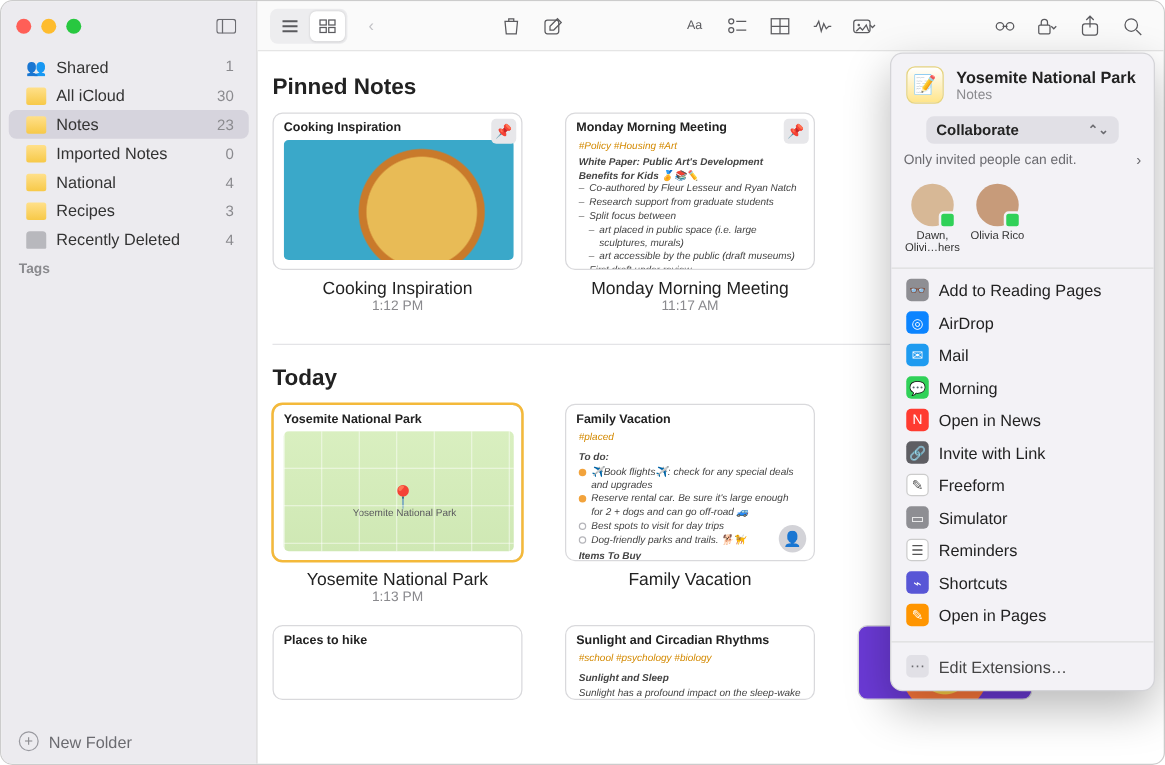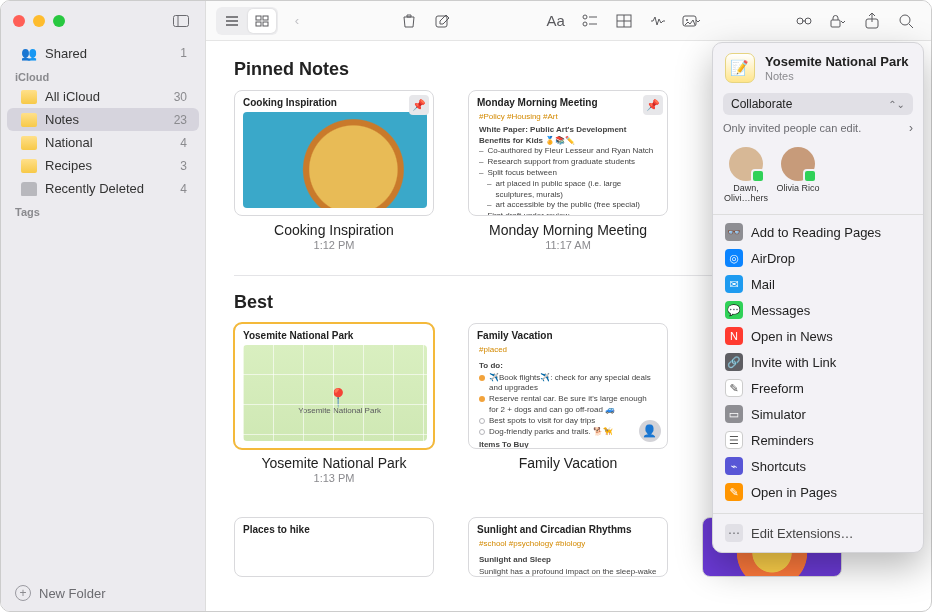--- a/index.html
+++ b/index.html
@@ -22,57 +22,57 @@
   .sb-row .count{font-size:12px; color:#8a8a8e;}
   .sidebar-footer{margin-top:auto; padding:10px 14px; display:flex; align-items:center; gap:8px; color:#6b6b70; border-top:1px solid #ddd0;}
   .sidebar-footer .plus{width:16px;height:16px;border:1px solid #9a9aa0;border-radius:50%;display:flex;align-items:center;justify-content:center;font-size:12px;color:#8a8a8e;}
   .main { flex:1; display:flex; flex-direction:column; }
   .toolbar { height:40px; display:flex; align-items:center; padding:0 10px; gap:4px; border-bottom:1px solid #e5e5e5; background:#fafafa;}
   .tool-group{display:flex; gap:2px; background:#ededef; border-radius:6px; padding:2px;}
   .tool-btn{width:28px;height:24px;display:flex;align-items:center;justify-content:center;color:#5a5a5e;border-radius:5px;}
   .tool-btn.active{background:#fff;box-shadow:0 0 2px rgba(0,0,0,.15);}
   .toolbar .sep{flex:1;}
   .tool-single{width:30px;height:26px;display:flex;align-items:center;justify-content:center;color:#5a5a5e;}
-  .content{flex:1; overflow:auto; padding:14px 28px;}
+  .content{flex:1; overflow:auto; padding:14px 12px;}
   .section-h{font-size:18px; font-weight:700; margin:4px 0 10px;}
   .cards{display:flex; gap:34px; }
   .card-wrap{width:200px; text-align:center;}
   .card{width:200px; height:126px; border:1px solid #d9d9dc; border-radius:8px; background:#fff; overflow:hidden; text-align:left; position:relative;}
   .card.sel{outline:2px solid #f4b93a; outline-offset:-1px;}
   .card-hdr{font-size:10px; font-weight:700; padding:6px 8px 4px;}
   .pin{position:absolute; top:4px; right:4px; width:20px;height:20px;background:#e7e7ea;border-radius:4px;display:flex;align-items:center;justify-content:center;font-size:11px;color:#6b6b70;}
   .thumb{width:184px;height:96px;margin:0 8px 8px;border-radius:4px;}
   .thumb.pizza{background:radial-gradient(circle at 60% 60%, #e8bb56 0 35%, #c97a2b 36% 40%, transparent 41%), #3aa8c9;}
   .thumb.map{background:linear-gradient(#d9efc0,#cfe8b4); position:relative;}
   .thumb.map::after{content:""; position:absolute; inset:0; background:
      linear-gradient(90deg, rgba(255,255,255,.6) 1px, transparent 1px) 0 0/30px 100%,
      linear-gradient(0deg, rgba(255,255,255,.6) 1px, transparent 1px) 0 0/100% 30px;}
   .map-pin{position:absolute; left:46%; top:44%; font-size:18px; color:#ff3b30;}
   .map-label{position:absolute; left:30%; top:64%; font-size:8px; color:#5a5a5e;}
-  .tiny{font-size:8px; line-height:1.35; color:#444; padding:0 10px;}
+  .tiny{font-size:8px; line-height:1.35; color:#444; padding:0 10px;font-style:italic;}
   .tiny .tags{color:#d38900; font-size:8px; padding-bottom:2px;}
   .tiny ul{list-style:none; padding-left:0;}
   .tiny li{display:flex; gap:4px; align-items:flex-start;}
   .tiny .b{width:6px;height:6px;border-radius:50%; margin-top:2px; flex-shrink:0;}
   .b.o{background:#f2a33c;} .b.e{border:1px solid #b5b5ba; background:#fff;}
   .tiny .sub{font-weight:700; margin:3px 0 1px;}
   .tiny .indent{padding-left:8px;}
   .avatar-c{position:absolute; bottom:6px; right:6px; width:22px;height:22px;border-radius:50%;background:#d3d3d8;display:flex;align-items:center;justify-content:center;font-size:12px;color:#7a7a80;}
   .card-title{font-size:14px; margin-top:6px;}
   .card-time{font-size:11px; color:#8a8a8e; margin-top:1px;}
   hr.div{border:none;border-top:1px solid #e4e4e7; margin:24px 0 16px;}
-  .row2{margin-top:33px;align-items:center;}
+  .row2{margin-top:16px;align-items:center;}
 
   
   .popover{position:absolute; top:42px; right:8px; width:212px; background:#f3f2f6; border:1px solid #d4d4d8; border-radius:10px; box-shadow:0 14px 36px rgba(0,0,0,.28); font-size:13px; overflow:hidden;}
   .pop-hdr{display:flex; gap:10px; padding:10px 12px; align-items:center;}
   .pop-hdr .app-ico{width:30px;height:30px;border-radius:7px;background:linear-gradient(#fff,#ffe58a); border:1px solid #e6d480; display:flex;align-items:center;justify-content:center;font-size:15px;}
   .pop-hdr .ttl{font-weight:700; font-size:13px; line-height:1.2;}
   .pop-hdr .sub{font-size:11px; color:#8a8a8e;}
-  .pop-collab{margin:0 10px; background:#e1e0e6; border-radius:6px; padding:4px 8px; display:flex; align-items:center; justify-content:space-between; font-size:12px;}
+  .pop-collab{margin:0 28px; background:#e1e0e6; border-radius:6px; padding:4px 8px; display:flex; align-items:center; justify-content:space-between; font-size:12px;font-weight:bold;}
   .pop-collab .chev{font-size:10px; color:#6b6b70;}
   .pop-perm{margin:6px 10px 8px; display:flex; align-items:center; justify-content:space-between; font-size:11px; color:#6b6b70;}
   .pop-perm .chev{font-size:12px;}
   .pop-people{display:flex; gap:6px; padding:4px 10px 10px; border-bottom:1px solid #ddd;}
   .person{width:46px; text-align:center;}
   .person .av{width:34px;height:34px;border-radius:50%;margin:0 auto;background:#d8c2a6;position:relative;}
   .person .badge{position:absolute; right:-2px; bottom:-2px; width:14px;height:14px;background:#30d158;border-radius:4px;border:2px solid #f3f2f6;}
   .person .nm{font-size:9px; line-height:1.1; margin-top:3px; color:#333; height:20px; overflow:hidden;}
   .pop-list{padding:4px 0;}
   .pop-item{display:flex; align-items:center; gap:8px; padding:4px 12px; font-size:13px;}
@@ -103,31 +103,35 @@
           </svg>
       </div>
     </div>
 
     <div class="sb-row">
       <span class="people-ico">👥</span>
       <span class="label">Shared</span>
       <span class="count">1</span>
     </div>
 
-    <div class="sb-section-title">iCloud</div>
 
     <div class="sb-row">
       <span class="folder-ico"></span>
       <span class="label">All iCloud</span>
       <span class="count">30</span>
     </div>
     <div class="sb-row selected">
       <span class="folder-ico"></span>
       <span class="label">Notes</span>
       <span class="count">23</span>
+    </div>
+    <div class="sb-row">
+      <span class="folder-ico"></span>
+      <span class="label">Imported Notes</span>
+      <span class="count">0</span>
     </div>
     <div class="sb-row">
       <span class="folder-ico"></span>
       <span class="label">National</span>
       <span class="count">4</span>
     </div>
     <div class="sb-row">
       <span class="folder-ico"></span>
       <span class="label">Recipes</span>
       <span class="count">3</span>
@@ -172,21 +176,21 @@
             <path d="M2 4h10l-1 10H3z M5 2h4v2H5z" fill="none" stroke="#5a5a5e"></path>
           </svg>
         </div>
       <div class="tool-single">
           <svg width="16" height="16">
             <rect x="1" y="3" width="11" height="11" rx="2" fill="none" stroke="#5a5a5e"></rect>
             <path d="M11 2l3 3-6 6H5V8z" fill="none" stroke="#5a5a5e"></path>
           </svg>
         </div>
       <div class="sep"></div>
-      <div class="tool-single" style="font-size:15px;">Aa</div>
+      <div class="tool-single" style="font-size:10px;">Aa</div>
       <div class="tool-single">
           <svg width="16" height="14">
             <circle cx="3" cy="3" r="2" fill="none" stroke="#5a5a5e"></circle>
             <line x1="7" y1="3" x2="15" y2="3" stroke="#5a5a5e"></line>
             <circle cx="3" cy="10" r="2" fill="none" stroke="#5a5a5e"></circle>
             <line x1="7" y1="10" x2="15" y2="10" stroke="#5a5a5e"></line>
           </svg>
         </div>
       <div class="tool-single">
           <svg width="16" height="14">
@@ -256,34 +260,34 @@
             <div class="card-hdr">Monday Morning Meeting</div>
             <div class="pin">📌</div>
             <div class="tiny">
               <div class="tags">#Policy #Housing #Art</div>
               <div style="font-weight:700">White Paper: Public Art's Development Benefits for Kids 🏅📚✏️</div>
               <ul>
                 <li>– <span>Co-authored by Fleur Lesseur and Ryan Natch</span></li>
                 <li>– <span>Research support from graduate students</span></li>
                 <li>– <span>Split focus between</span></li>
                 <li class="indent">– <span>art placed in public space (i.e. large sculptures, murals)</span></li>
-                <li class="indent">– <span>art accessible by the public (free special)</span></li>
+                <li class="indent">– <span>art accessible by the public (draft museums)</span></li>
                 <li>– <span>First draft under review</span></li>
 
               </ul>
             </div>
           </div>
           <div class="card-title">Monday Morning Meeting</div>
           <div class="card-time">11:17 AM</div>
         </div>
       </div>
 
       <hr class="div">
 
-      <div class="section-h">Best</div>
+      <div class="section-h">Today</div>
       <div class="cards">
 
         <div class="card-wrap">
           <div class="card sel">
             <div class="card-hdr">Yosemite National Park</div>
             <div class="thumb map">
               <span class="map-pin">📍</span>
               <span class="map-label">Yosemite National Park</span>
             </div>
           </div>
@@ -385,21 +389,21 @@
       <div class="pop-item">
           <span class="ic blue">◎</span>
           <span>AirDrop</span>
         </div>
       <div class="pop-item">
           <span class="ic bluel">✉︎</span>
           <span>Mail</span>
         </div>
       <div class="pop-item">
           <span class="ic green">💬</span>
-          <span>Messages</span>
+          <span>Morning</span>
         </div>
       <div class="pop-item">
           <span class="ic red">N</span>
           <span>Open in News</span>
         </div>
       <div class="pop-item">
           <span class="ic dkg">🔗</span>
           <span>Invite with Link</span>
         </div>
       <div class="pop-item">

